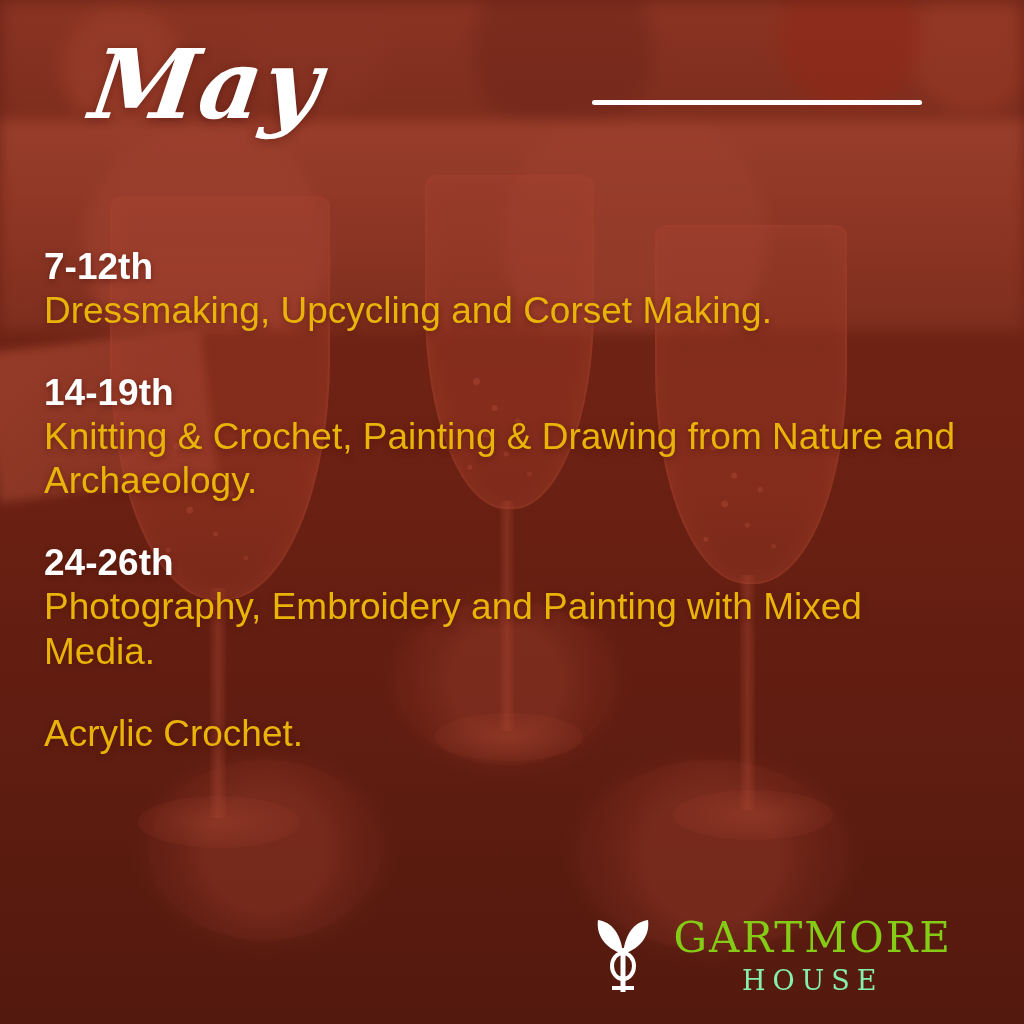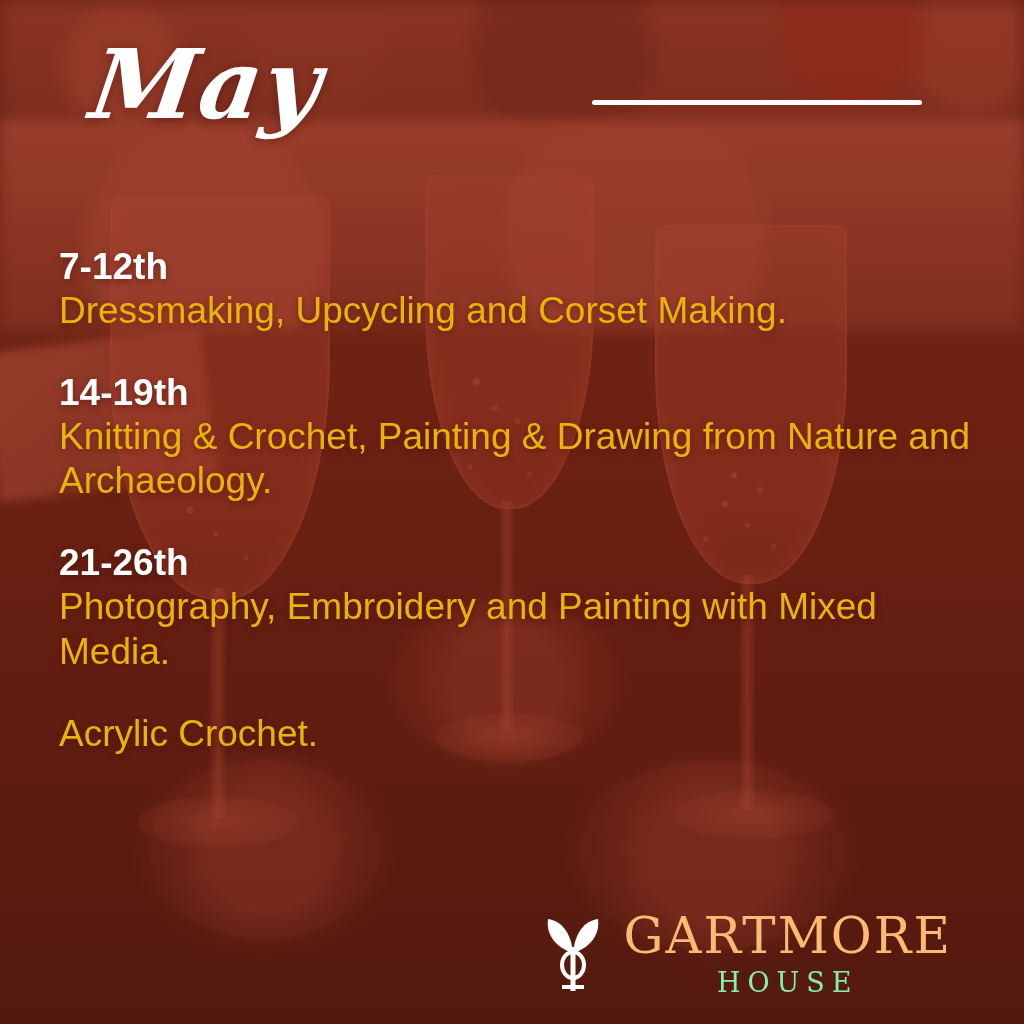--- a/index.html
+++ b/index.html
@@ -163,21 +163,21 @@
     left: 592px;
     top: 100px;
     width: 330px;
     height: 5px;
     background: #ffffff;
     border-radius: 3px;
   }
 
   .schedule {
     position: absolute;
-    left: 59px;
+    left: 44px;
     top: 245px;
     width: 935px;
   }
   .entry { margin-bottom: 38px; }
   .entry-dates {
     font-size: 37px;
     font-weight: bold;
     color: #ffffff;
     line-height: 1.18;
     text-shadow: 0 2px 6px rgba(70,15,8,0.5);
@@ -201,23 +201,23 @@
   }
   .logo-mark { width: 74px; height: 82px; }
   .logo-text {
     display: flex;
     flex-direction: column;
     align-items: center;
     line-height: 1;
   }
   .logo-name {
     font-family: "DejaVu Serif", serif;
-    font-size: 50px;
+    font-size: 42px;
     letter-spacing: 2px;
-    color: #fdba74;
+    color: #84cc16;
   }
   .logo-sub {
     font-family: "DejaVu Serif", serif;
     font-size: 27px;
     letter-spacing: 7px;
     color: #86efac;
     margin-top: 8px;
   }
 </style>
 </head>
@@ -271,21 +271,21 @@
         <div class="entry-dates">7-12th</div>
         <div class="entry-desc">Dressmaking, Upcycling and Corset Making.</div>
       </div>
 
       <div class="entry">
         <div class="entry-dates">14-19th</div>
         <div class="entry-desc">Knitting &amp; Crochet, Painting &amp; Drawing from Nature and Archaeology.</div>
       </div>
 
       <div class="entry">
-        <div class="entry-dates">21-26th</div>
+        <div class="entry-dates">24-26th</div>
         <div class="entry-desc">Photography, Embroidery and Painting with Mixed Media.</div>
       </div>
 
       <div class="entry">
         <div class="entry-desc">Acrylic Crochet.</div>
       </div>
 
     </div>
 
     <div class="logo">

